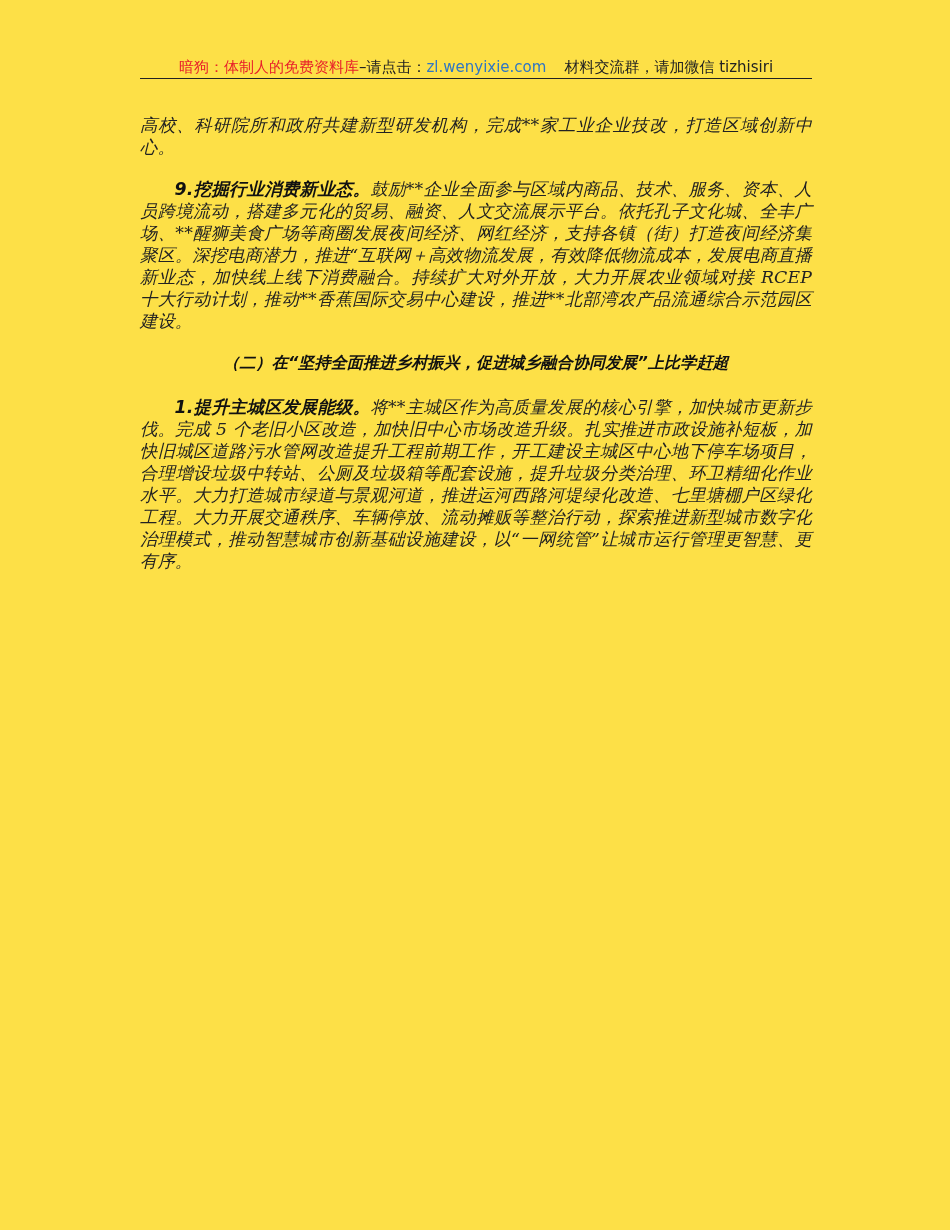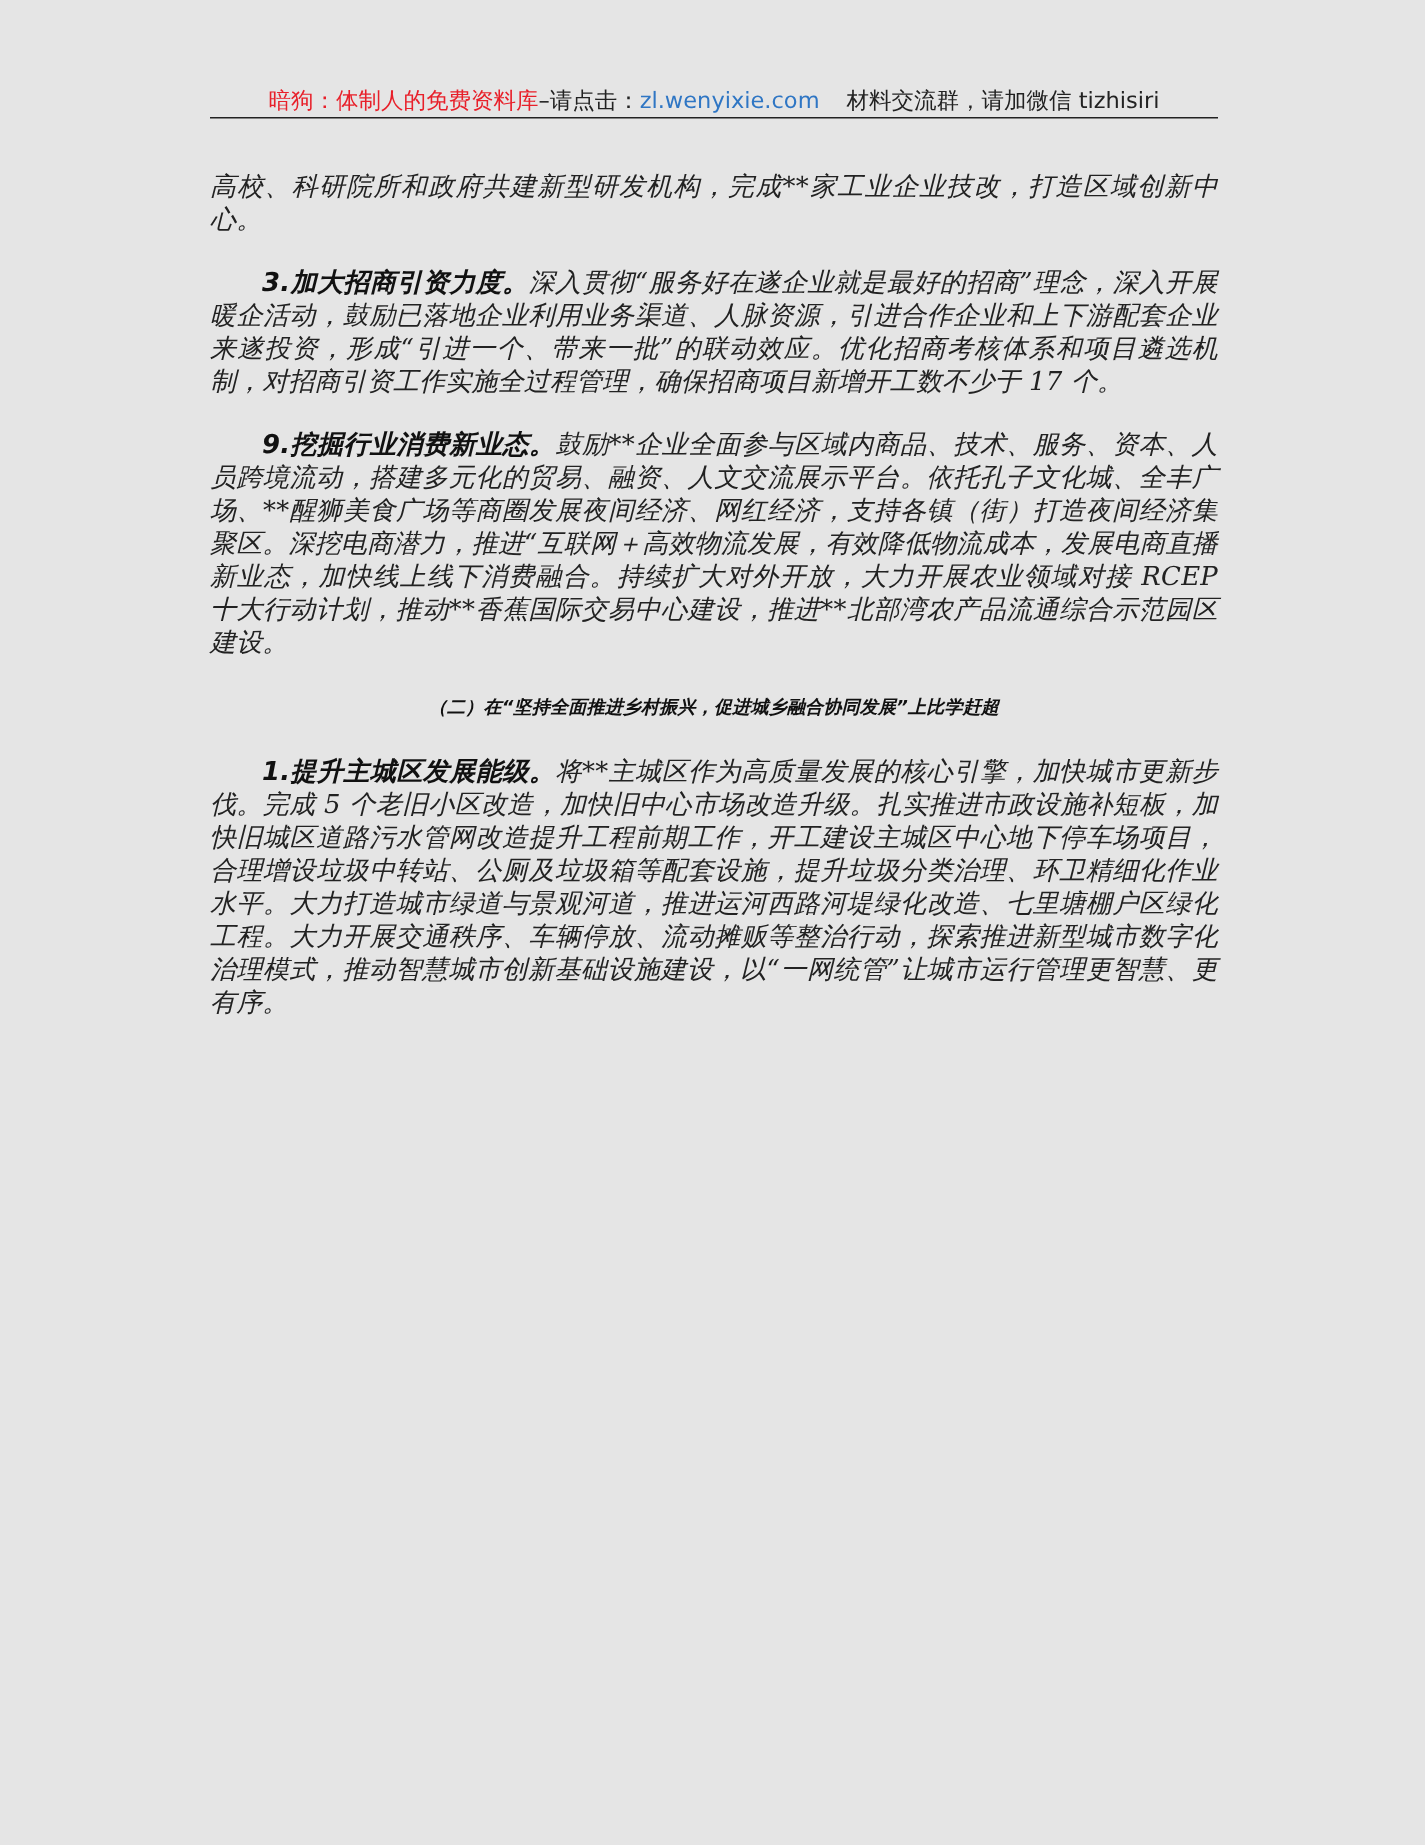--- a/index.html
+++ b/index.html
@@ -1,59 +1,56 @@
 <!DOCTYPE html>
 <html><head>
   <meta charset="utf-8">
   <style>
     html, body { margin: 0; padding: 0; background: #ffffff; }
     body { width: 950px; height: 1230px; position: relative; overflow: hidden; }
-    .page { position: absolute; left: 0; top: 0; width: 950px; height: 1230px; background: #e5e5e5; }
+    .page { position: absolute; left: 0; top: 0; width: 950px; height: 1230px; background: #fde047; }
     .header {
       position: absolute; left: 140px; top: 56px; width: 672px; height: 22px;
       border-bottom: 1.5px solid #222;
       font-family: "DejaVu Sans", sans-serif; font-size: 15px; line-height: 22px;
       white-space: nowrap; text-align: center;
     }
     .header .brand { color: #e8202a; }
     .header .prompt { color: #222; }
     .header .link { color: #2f76c4; }
     .header .gap { display: inline-block; width: 18px; }
     .header .contact { color: #222; }
     .body {
       position: absolute; left: 140px; top: 114px; width: 672px;
       font-family: "DejaVu Serif", serif; font-size: 17.3px; line-height: 22px;
       color: #222; letter-spacing: 0.15px; font-style: italic;
     }
     .para { margin: 0 0 20px 0; text-align: justify; text-indent: 0; }
     .para.indent { text-indent: 2em; }
     .para .lead { font-family: "DejaVu Sans", sans-serif; font-weight: bold; color: #111; }
     .section-title {
-      font-family: "DejaVu Sans", sans-serif; font-weight: bold; font-size: 12px;
+      font-family: "DejaVu Sans", sans-serif; font-weight: bold; font-size: 16px;
       text-align: center; margin: 4px 0 22px 0; color: #111;
     }
   </style>
 </head>
 <body>
 
 <div class="page">
 
   <div class="header">
     <span class="brand">暗狗：体制人的免费资料库</span><span class="prompt">–请点击：</span><span class="link">zl.wenyixie.com</span><span class="gap"></span><span class="contact">材料交流群，请加微信 tizhisiri</span>
   </div>
 
   <div class="body">
 
     <p class="para">
       <span>高校、科研院所和政府共建新型研发机构，完成**家工业企业技改，打造区域创新中心。</span>
     </p>
 
-    <p class="para indent">
-      <span class="lead">3.加大招商引资力度。</span><span>深入贯彻“服务好在遂企业就是最好的招商”理念，深入开展暖企活动，鼓励已落地企业利用业务渠道、人脉资源，引进合作企业和上下游配套企业来遂投资，形成“引进一个、带来一批”的联动效应。优化招商考核体系和项目遴选机制，对招商引资工作实施全过程管理，确保招商项目新增开工数不少于 17 个。</span>
-    </p>
 
     <p class="para indent">
       <span class="lead">9.挖掘行业消费新业态。</span><span>鼓励**企业全面参与区域内商品、技术、服务、资本、人员跨境流动，搭建多元化的贸易、融资、人文交流展示平台。依托孔子文化城、全丰广场、**醒狮美食广场等商圈发展夜间经济、网红经济，支持各镇（街）打造夜间经济集聚区。深挖电商潜力，推进“互联网＋高效物流发展，有效降低物流成本，发展电商直播新业态，加快线上线下消费融合。持续扩大对外开放，大力开展农业领域对接 RCEP 十大行动计划，推动**香蕉国际交易中心建设，推进**北部湾农产品流通综合示范园区建设。</span>
     </p>
 
 
 
     <div class="section-title">（二）在“坚持全面推进乡村振兴，促进城乡融合协同发展”上比学赶超</div>
 
     <p class="para indent">

